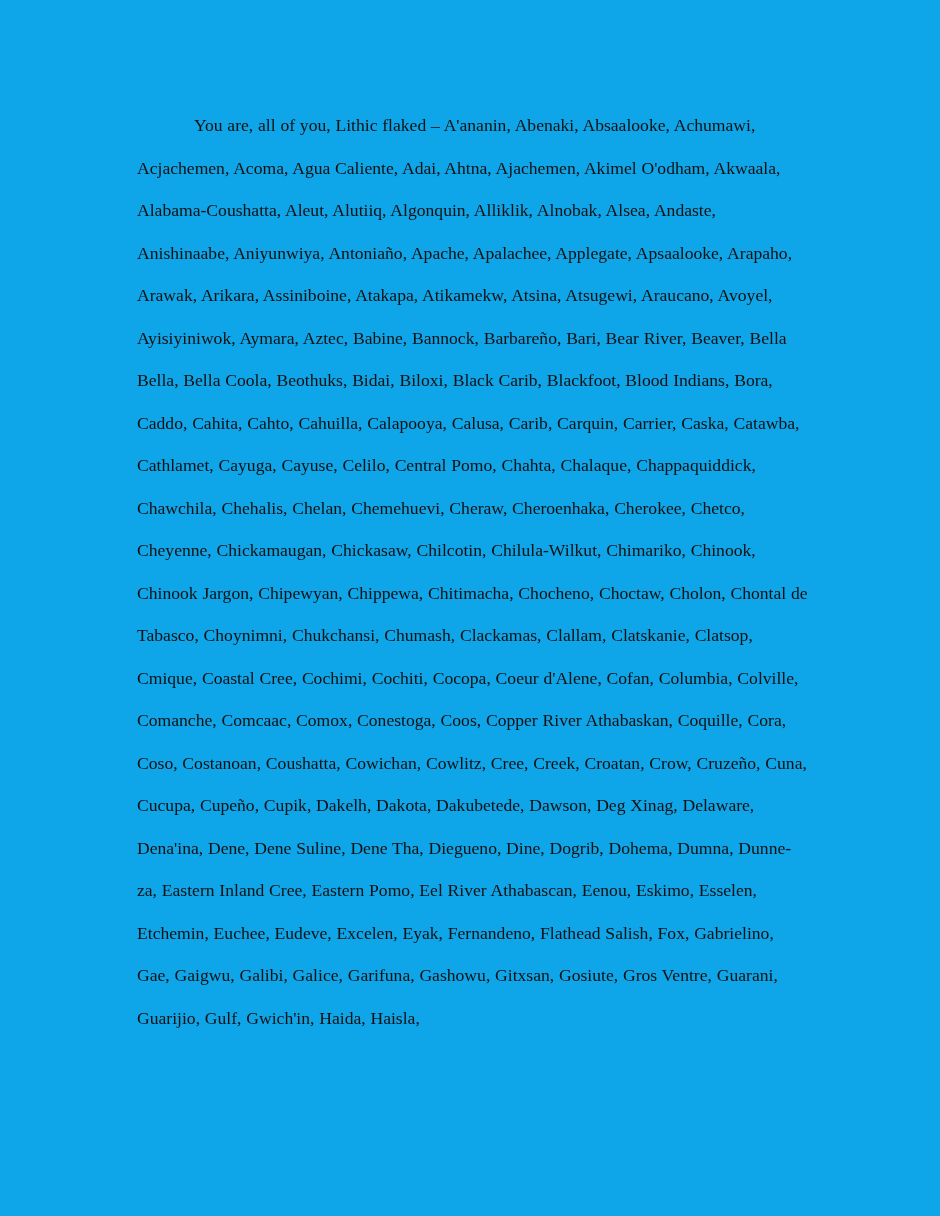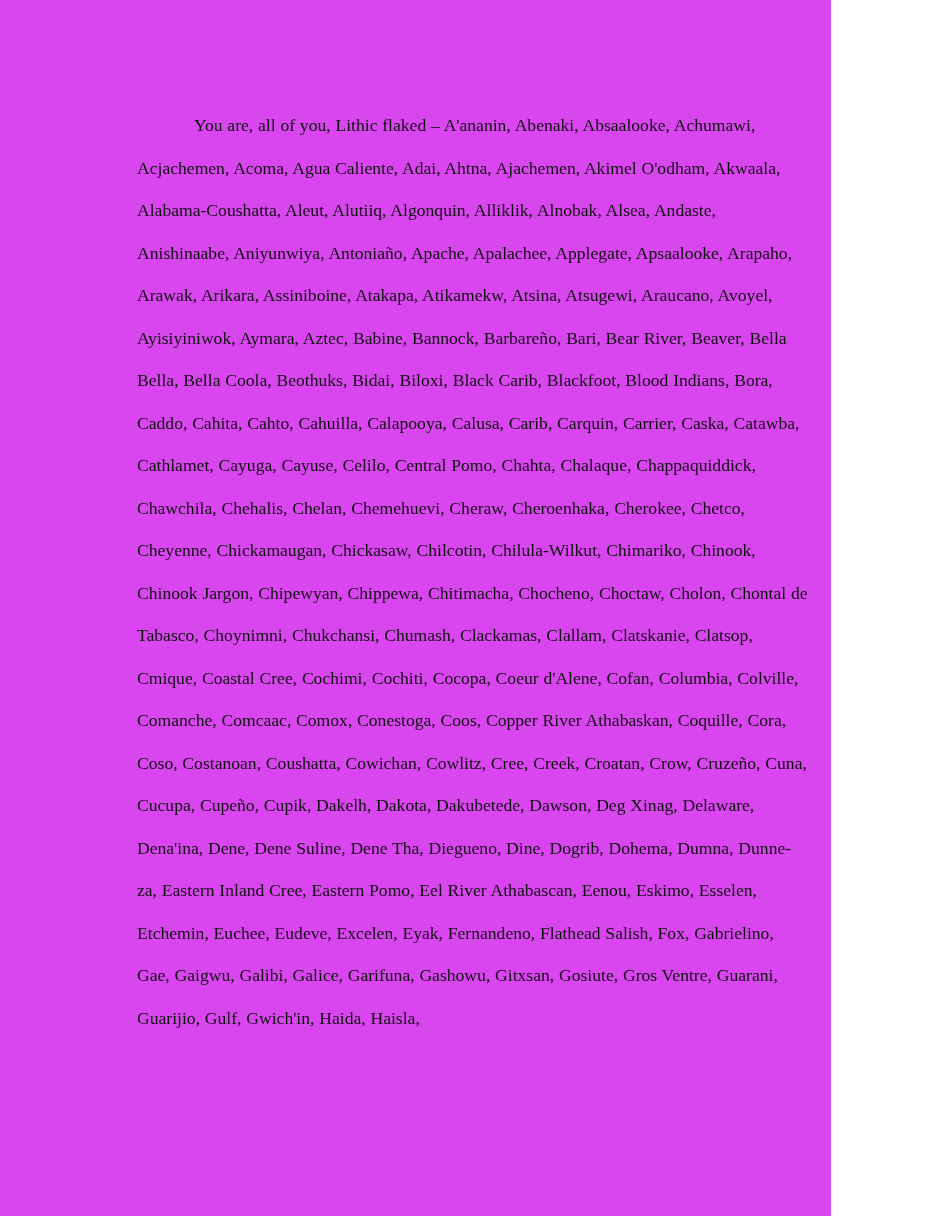--- a/index.html
+++ b/index.html
@@ -9,23 +9,23 @@
   }
   body {
     width: 940px;
     height: 1216px;
     font-family: "Liberation Serif", "DejaVu Serif", serif;
     color: #000000;
     overflow: hidden;
   }
   .page {
     position: relative;
-    width: 831px;
+    width: 940px;
     height: 1216px;
-    background: #d946ef;
+    background: #0ea5e9;
     box-sizing: border-box;
   }
   .text-block {
     position: absolute;
     left: 137px;
     top: 104px;
     width: 672px;
   }
   .doc-paragraph {
     margin: 0;

